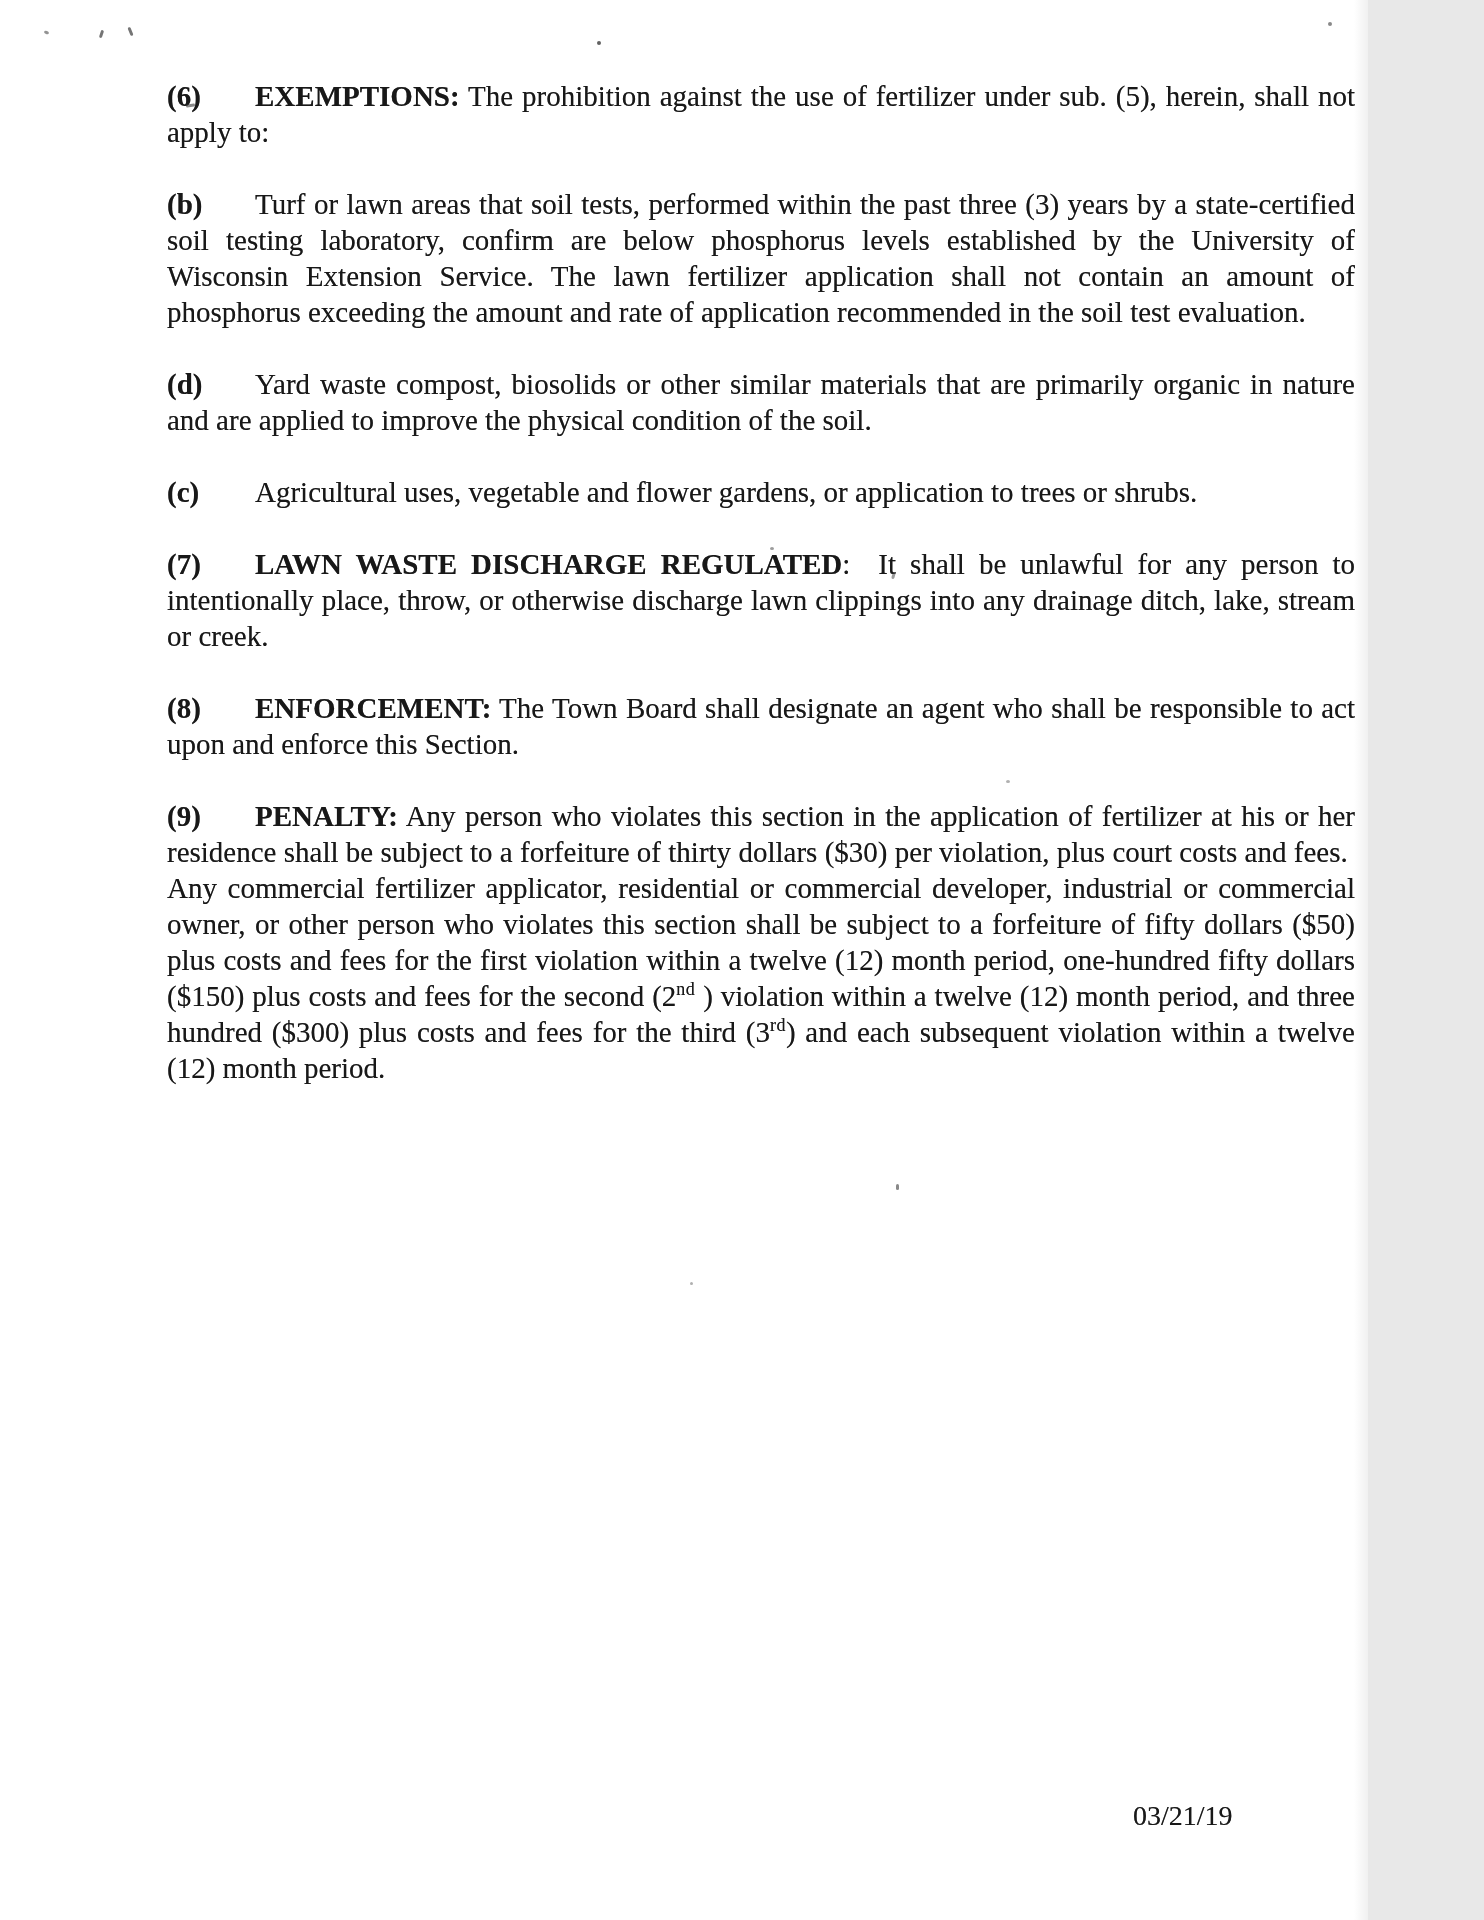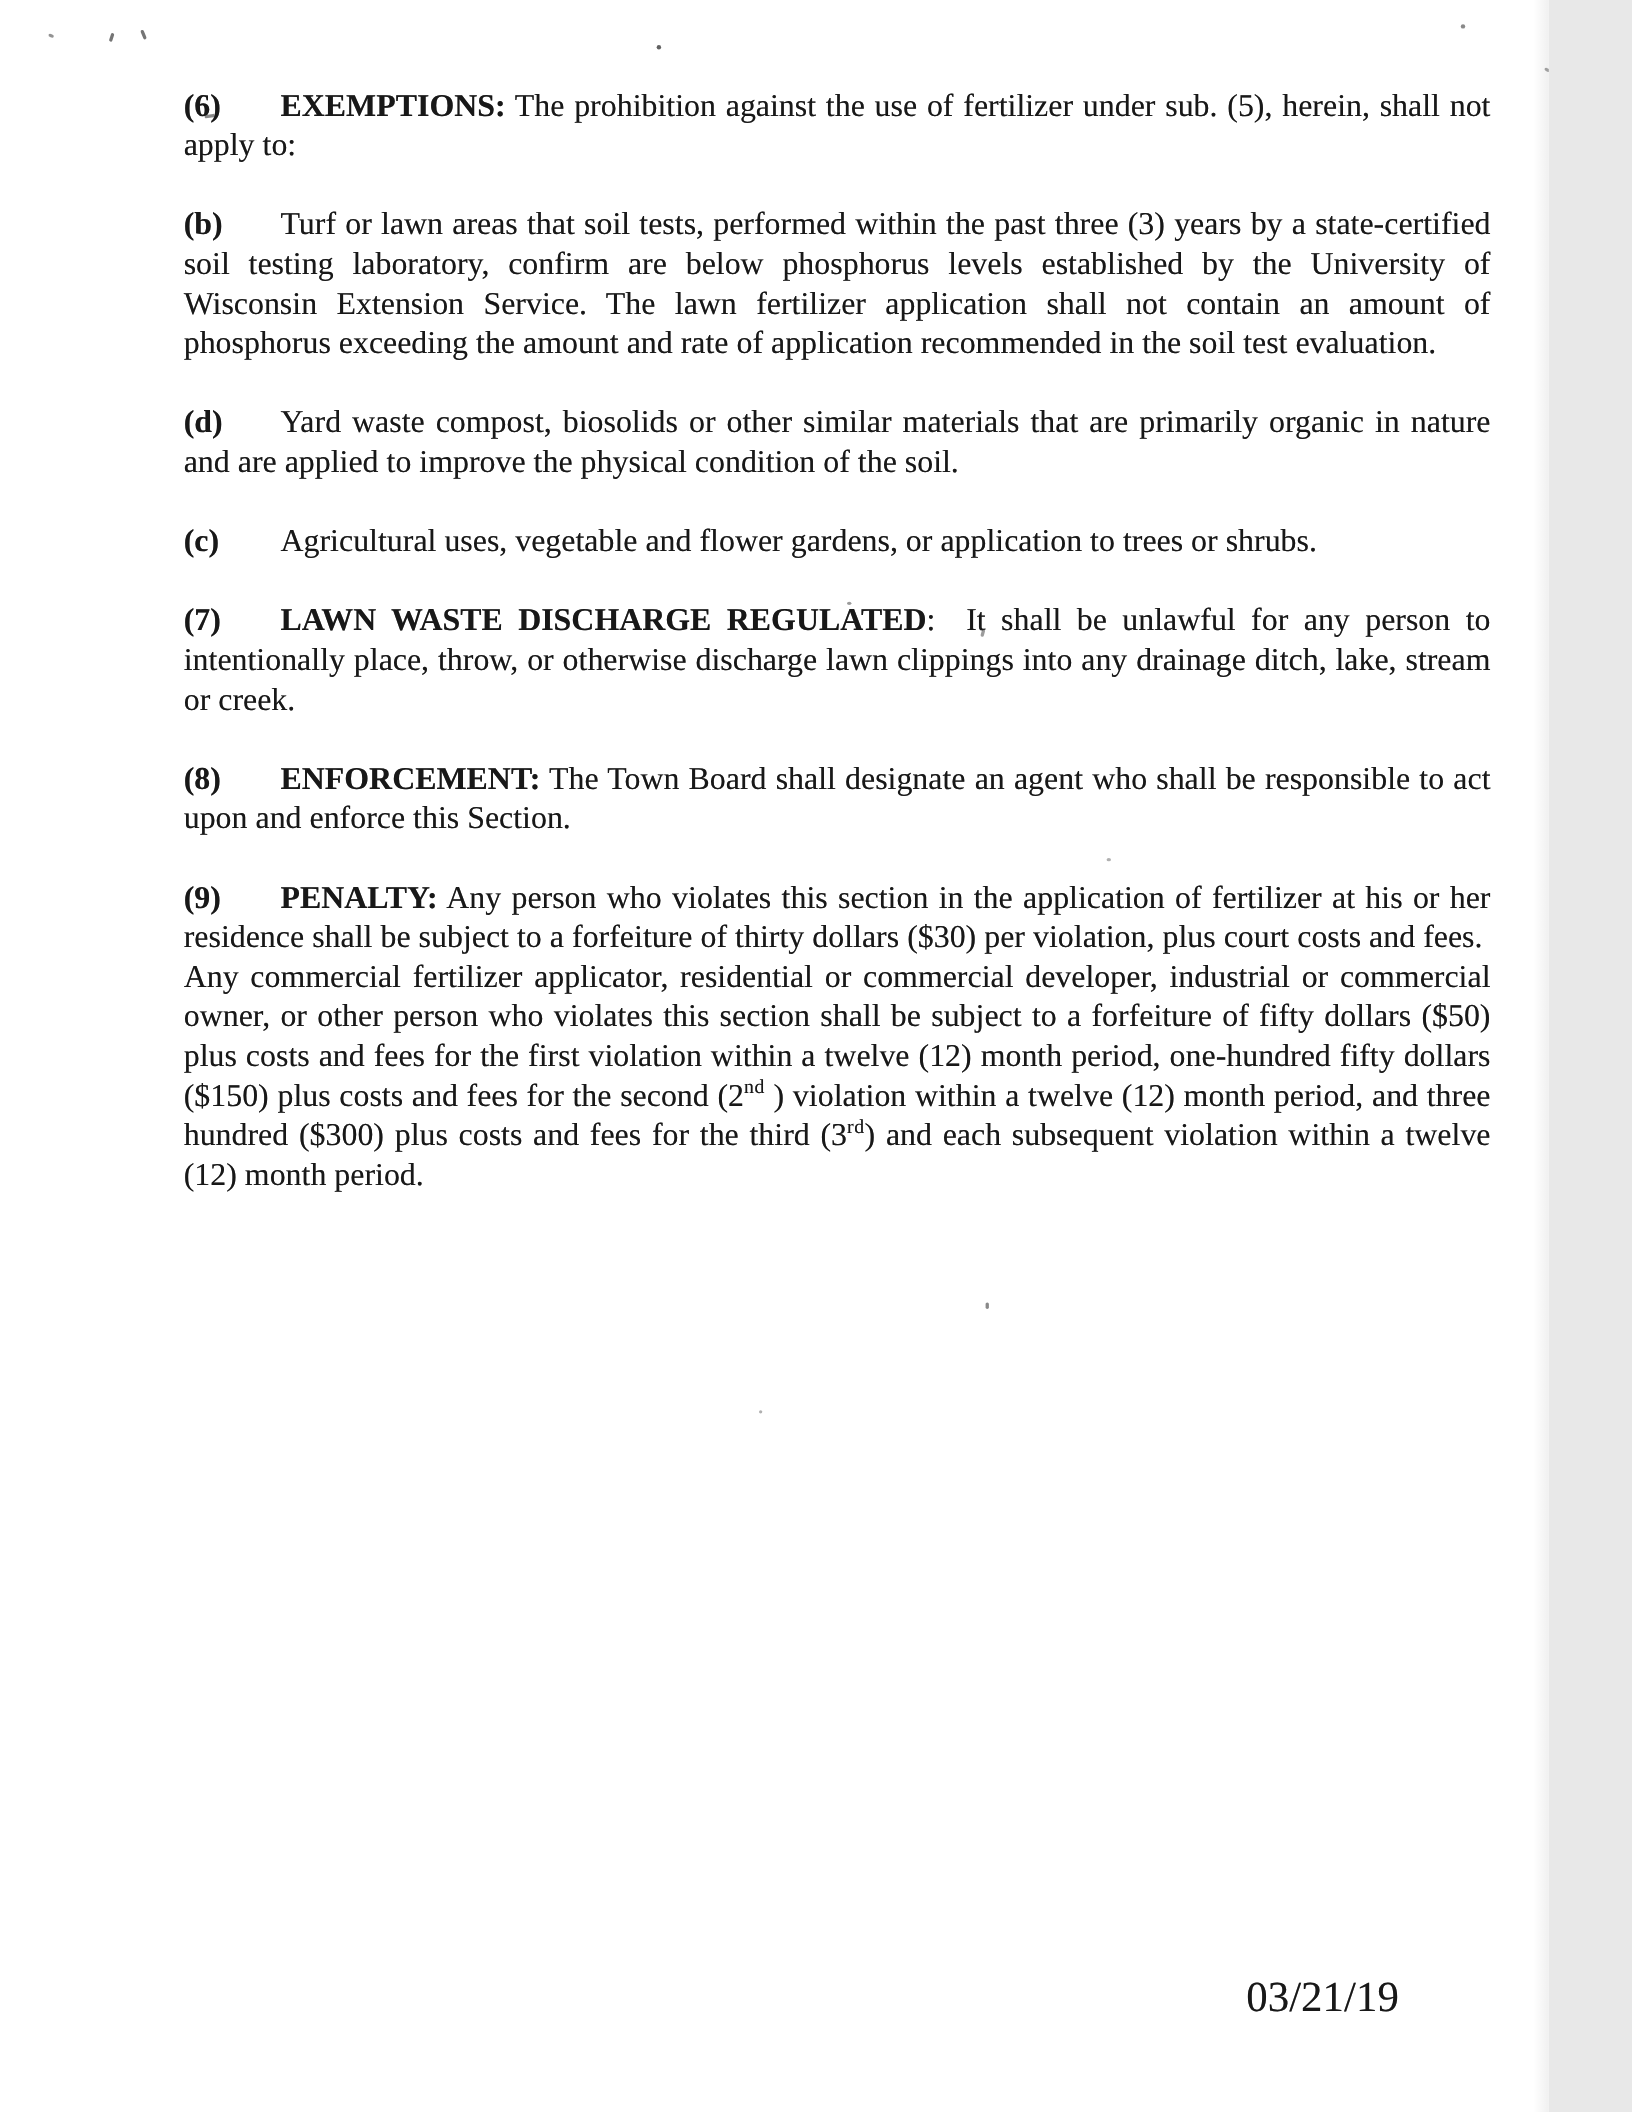--- a/index.html
+++ b/index.html
@@ -10,21 +10,20 @@
   .page {
     position: relative;
     width: 1368px;
     height: 1920px;
     background: #ffffff;
     overflow: hidden;
     font-family: "Liberation Serif", "DejaVu Serif", serif;
     font-size: 29px;
     line-height: 36px;
     color: #181818;
-    padding-left: 40px;
   }
   .content {
     position: absolute;
     left: 167px;
     top: 78px;
     width: 1188px;
   }
   .para {
     text-align: justify;
     margin: 0 0 36px 0;
@@ -40,21 +39,21 @@
     font-size: 0.62em;
     line-height: 0;
     vertical-align: super;
     letter-spacing: 0.5px;
     margin-top: 36px;
   }
   .footer-date {
     position: absolute;
     left: 1133px;
     top: 1798px;
-    font-size: 39px;
+    font-size: 28px;
     text-shadow: 0 0 0.6px rgba(10,10,10,0.5);
     text-align: right;
   }
   
   .scan-line {
     position: absolute;
     left: 1467px;
     top: -6px;
     width: 2px;
     height: 1936px;

